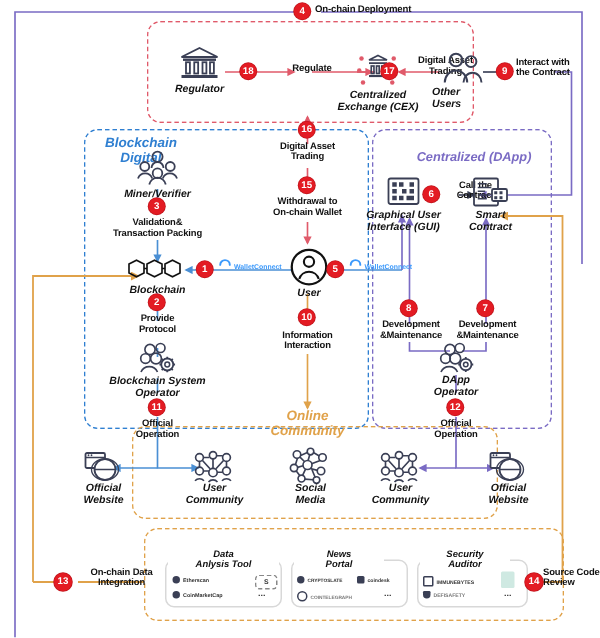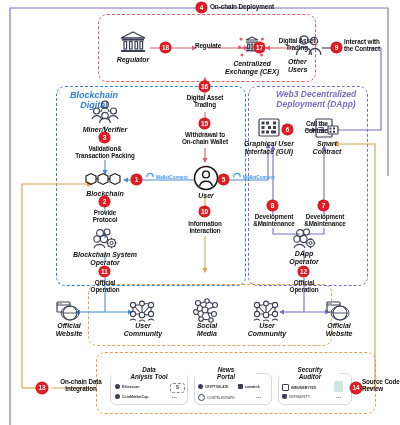--- a/index.html
+++ b/index.html
@@ -119,22 +119,26 @@
 
     <path d="M375 388 L362 388" stroke="#e0a24a" stroke-width="1.2" fill="none"></path>
     <path d="M375 388 L375 144 L334 144" stroke="#e0a24a" stroke-width="1.2" fill="none" marker-end="url(#ar-org)"></path>
   </svg>
 
   <div class="ttl" style="left:52px;top:90px;width:84px;font-size:9px;color:#2f7fd1;">
     <span>Blockchain</span><br>
     <span>Digital</span>
   </div>
   <div class="ttl" style="left:252px;top:90px;width:128px;font-size:8.5px;color:#7a6bc4;">
-    <span>Web3 Decentralized</span><br>
-    <span>Deployment (DApp)</span>
+    <br>
+    <span>Centralized (DApp)</span>
+  </div>
+  <div class="ttl" style="left:170px;top:272px;width:70px;font-size:9px;color:#e0a24a;">
+    <span>Online</span><br>
+    <span>Community</span>
   </div>
 
   <div class="badge" style="left:196px;top:2px;">4</div>
   <div class="lbl" style="left:210px;top:3px;width:90px;font-size:6.4px;text-align:left;">On-chain Deployment</div>
 
   <div class="abs" style="left:118px;top:30px;">
     <svg width="30" height="24" viewBox="0 0 30 24">
       <path d="M15 2 L27 8 L3 8 Z" fill="none" stroke="#3a3f55" stroke-width="1.3"></path>
       <rect x="4" y="9" width="22" height="1.6" fill="#3a3f55"></rect>
       <rect x="6" y="11.5" width="2.6" height="7.5" fill="none" stroke="#3a3f55" stroke-width="1.2"></rect>

